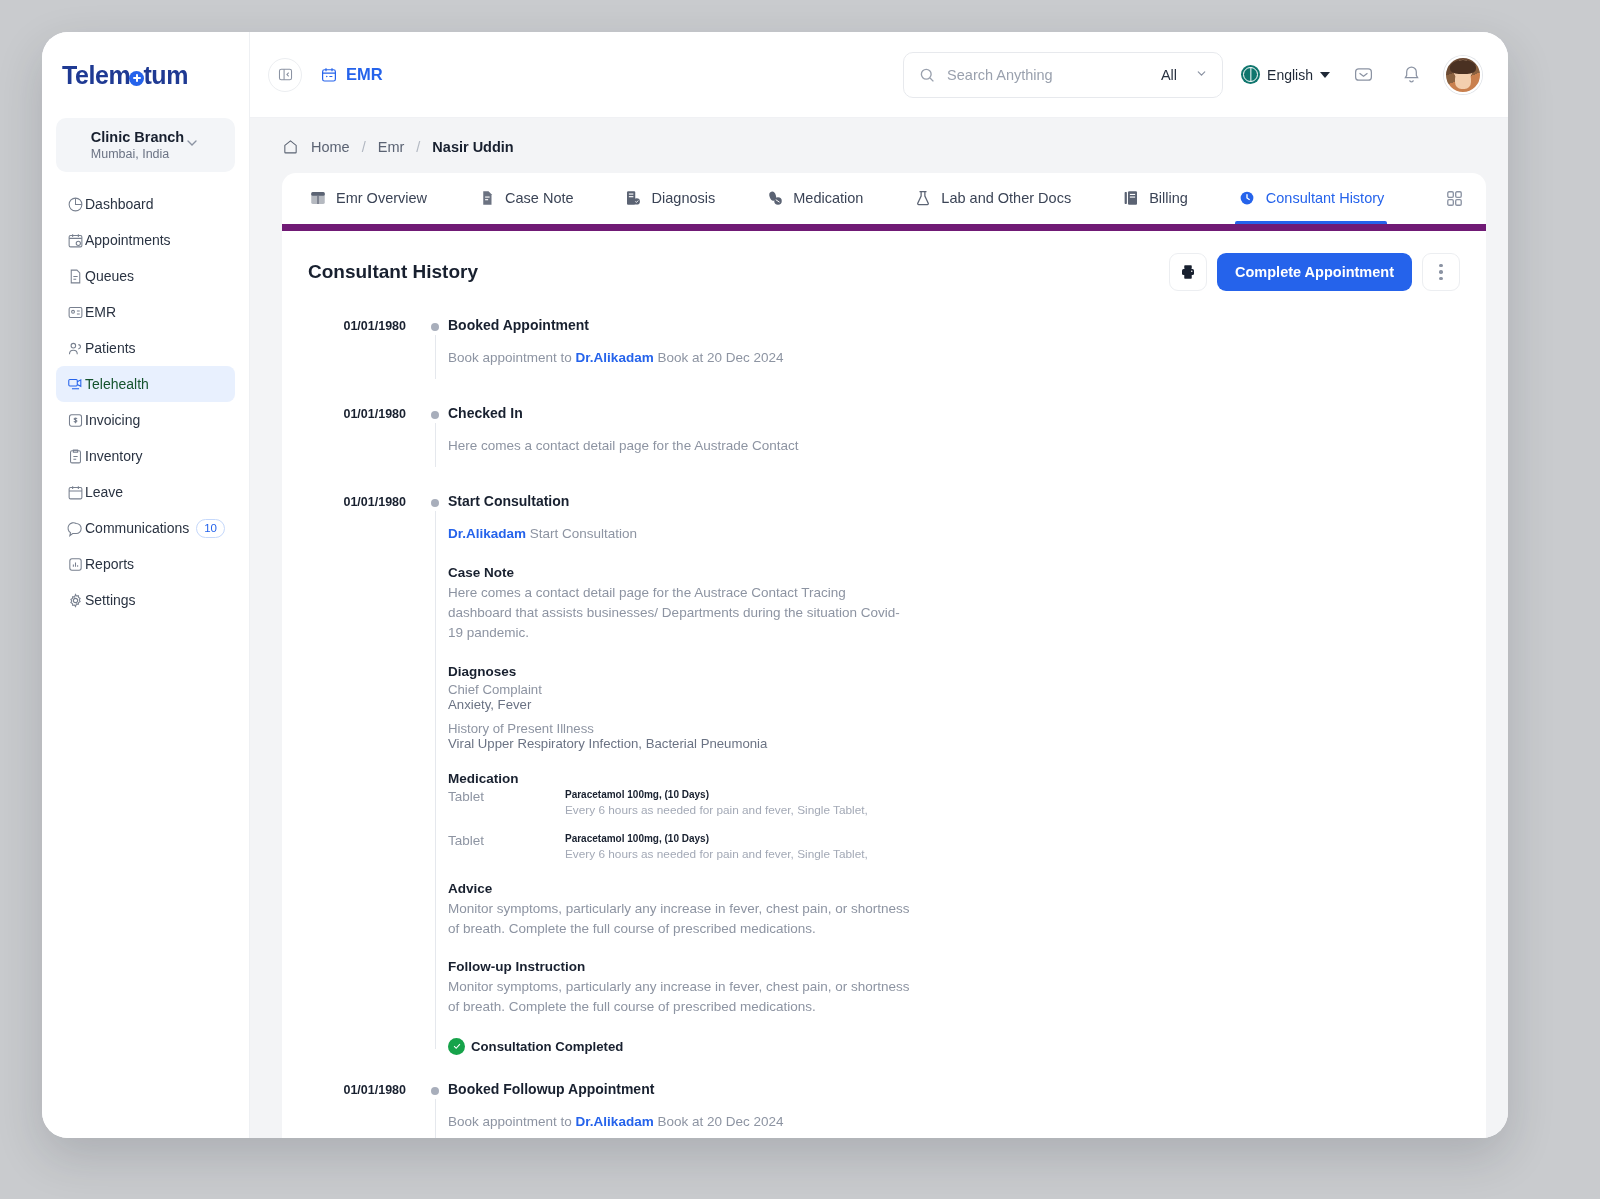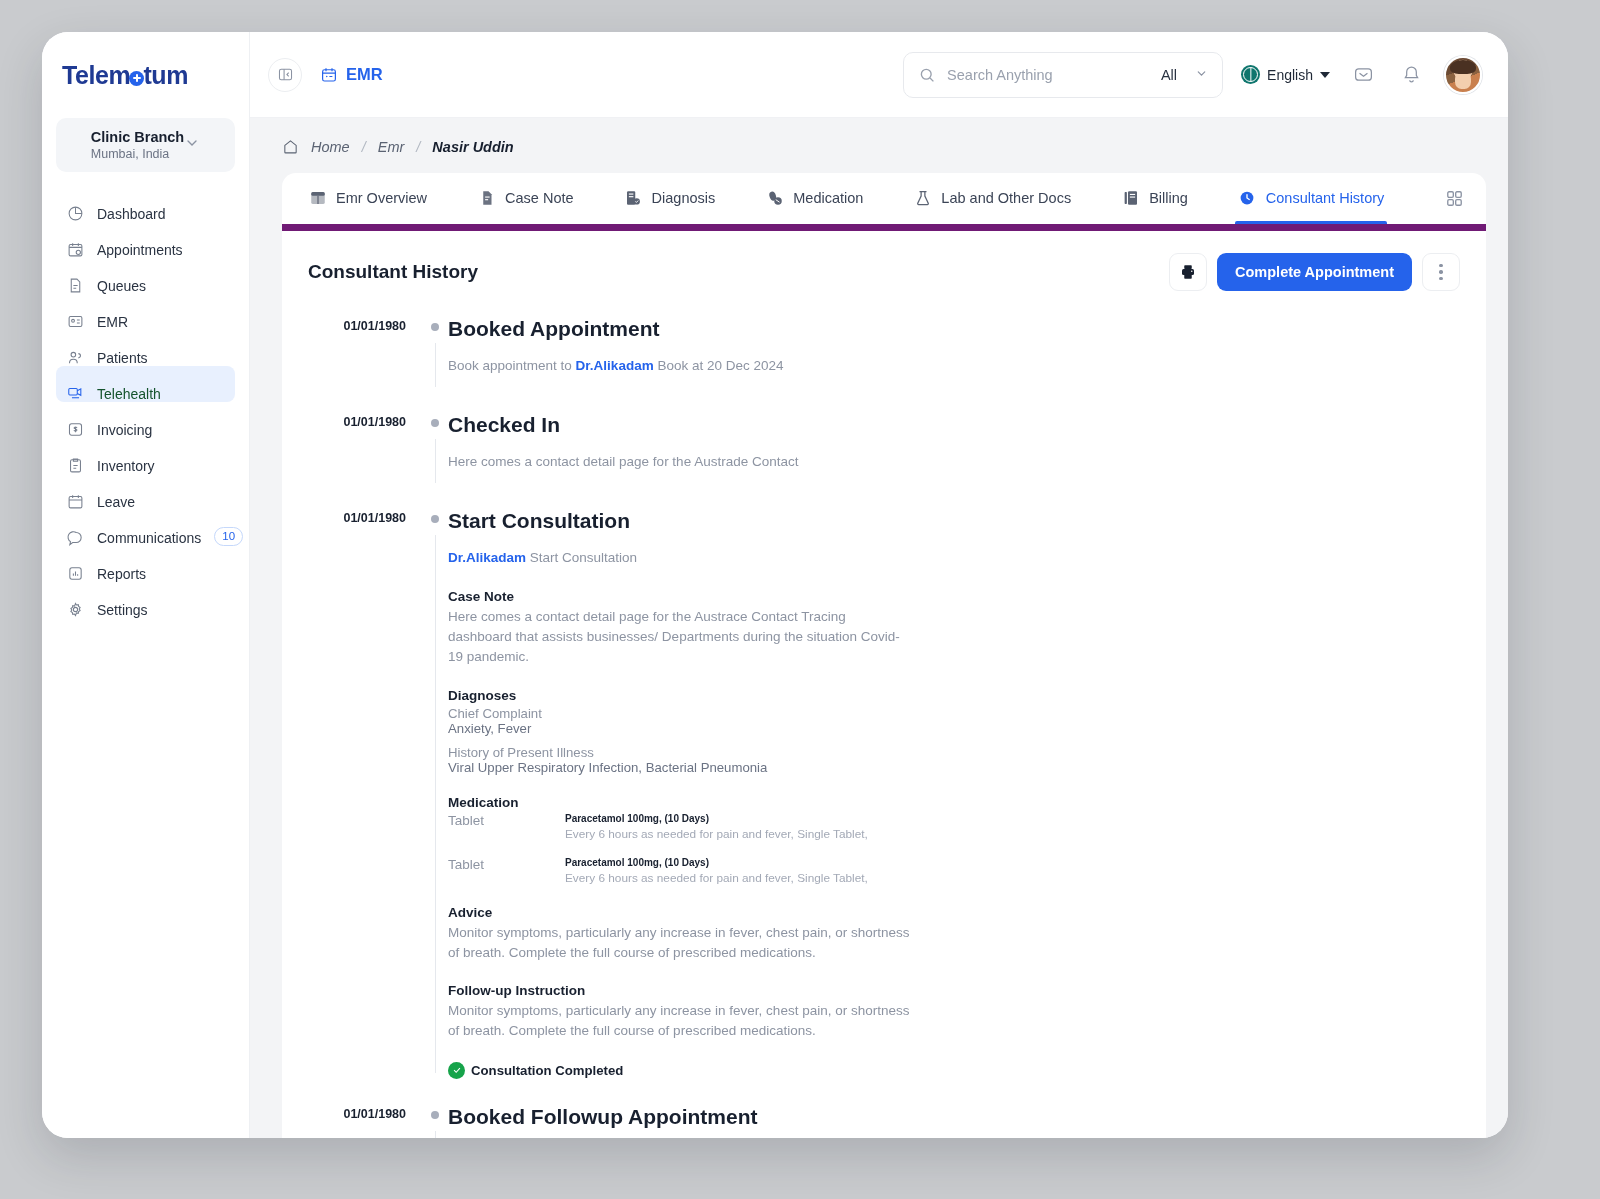--- a/index.html
+++ b/index.html
@@ -55,21 +55,21 @@
     border-radius: 10px;
     padding: 11px 13px;
     display: flex; align-items: center; justify-content: center;
   }
   .branch-name { font-size: 14.5px; font-weight: 700; color: #18202f; }
   .branch-sub { font-size: 12.5px; color: #6b7384; margin-top: 2px; }
   .chev { color:#8b93a3; }
 
   .nav { padding: 0 14px; }
   .nav-item {
-    display: flex; align-items: flex-end; gap: 13px;
+    display: flex; align-items: center; gap: 1px;
     height: 36px;
     padding: 0 10px;
     border-radius: 8px;
     color: #2a3342;
     font-size: 14px;
     margin-bottom: 0px;
     cursor: pointer;
   }
   .nav-item + .nav-item { margin-top: 0px; }
   .nav-item.active { background: #e8f0fe; color: #14532d; font-weight: 500; }
@@ -137,21 +137,21 @@
   }
   .avatar::before{
     content:""; position:absolute; left:12%; top:6%; width:76%; height:44%;
     background:#4a3122; border-radius:50% 50% 34% 34%; z-index:2;
   }
 
   
   .content { flex:1; padding: 0 0 0 0; overflow:hidden; display:flex; flex-direction:column; }
   .breadcrumb {
     display:flex; align-items:center; gap:12px;
-    padding: 20px 0 18px 32px; font-size:14.5px; color:#5b6373;font-style:italic;
+    padding: 20px 0 18px 32px; font-size:14.5px; color:#5b6373;
   }
   .breadcrumb svg { width:17px; height:17px; stroke:#5b6373; fill:none; stroke-width:1.5; }
   .crumb { cursor:pointer; }
   .crumb.current { color:#18202f; font-weight:700; }
   .crumb-sep { color:#b2b8c2; }
 
   .panel {
     margin: 0 22px 0 32px;
     background:#fff;
     border-radius: 14px 14px 0 0;
@@ -204,21 +204,21 @@
   .timeline { padding: 18px 26px 30px 26px; overflow:hidden; }
   .tl-row { display:flex; align-items:flex-start; }
   .tl-date {
     width: 116px; flex:0 0 116px; text-align:right;
     font-size:12.5px; font-weight:700; color:#18202f;
     padding-right: 18px; padding-top: 2px;
   }
   .tl-marker { width: 22px; flex:0 0 22px; display:flex; justify-content:center; padding-top:6px; }
   .tl-dot { width:8px; height:8px; border-radius:50%; background:#a8aebb; }
   .tl-body { flex:1; min-width:0; padding-left: 2px; }
-  .tl-title { font-size:21px; font-weight:700; color:#18202f; margin-bottom: 2px; }
+  .tl-title { font-size:14px; font-weight:700; color:#18202f; margin-bottom: 2px; }
 
   .tl-stem { display:flex; }
   .tl-stem-rail { width: 116px; flex:0 0 116px; }
   .tl-stem-line { width:22px; flex:0 0 22px; display:flex; justify-content:center; }
   .tl-stem-line .ln { width:1px; background:#e5e8ed; }
   .tl-stem-body { flex:1; min-width:0; padding-left:2px; }
 
   .muted { color:#8d94a2; font-size:13.5px; line-height:1.55; }
   .link { color:#2563eb; font-weight:700; }
   .sec-label { font-size:13.5px; font-weight:700; color:#18202f; margin-bottom:3px; }

